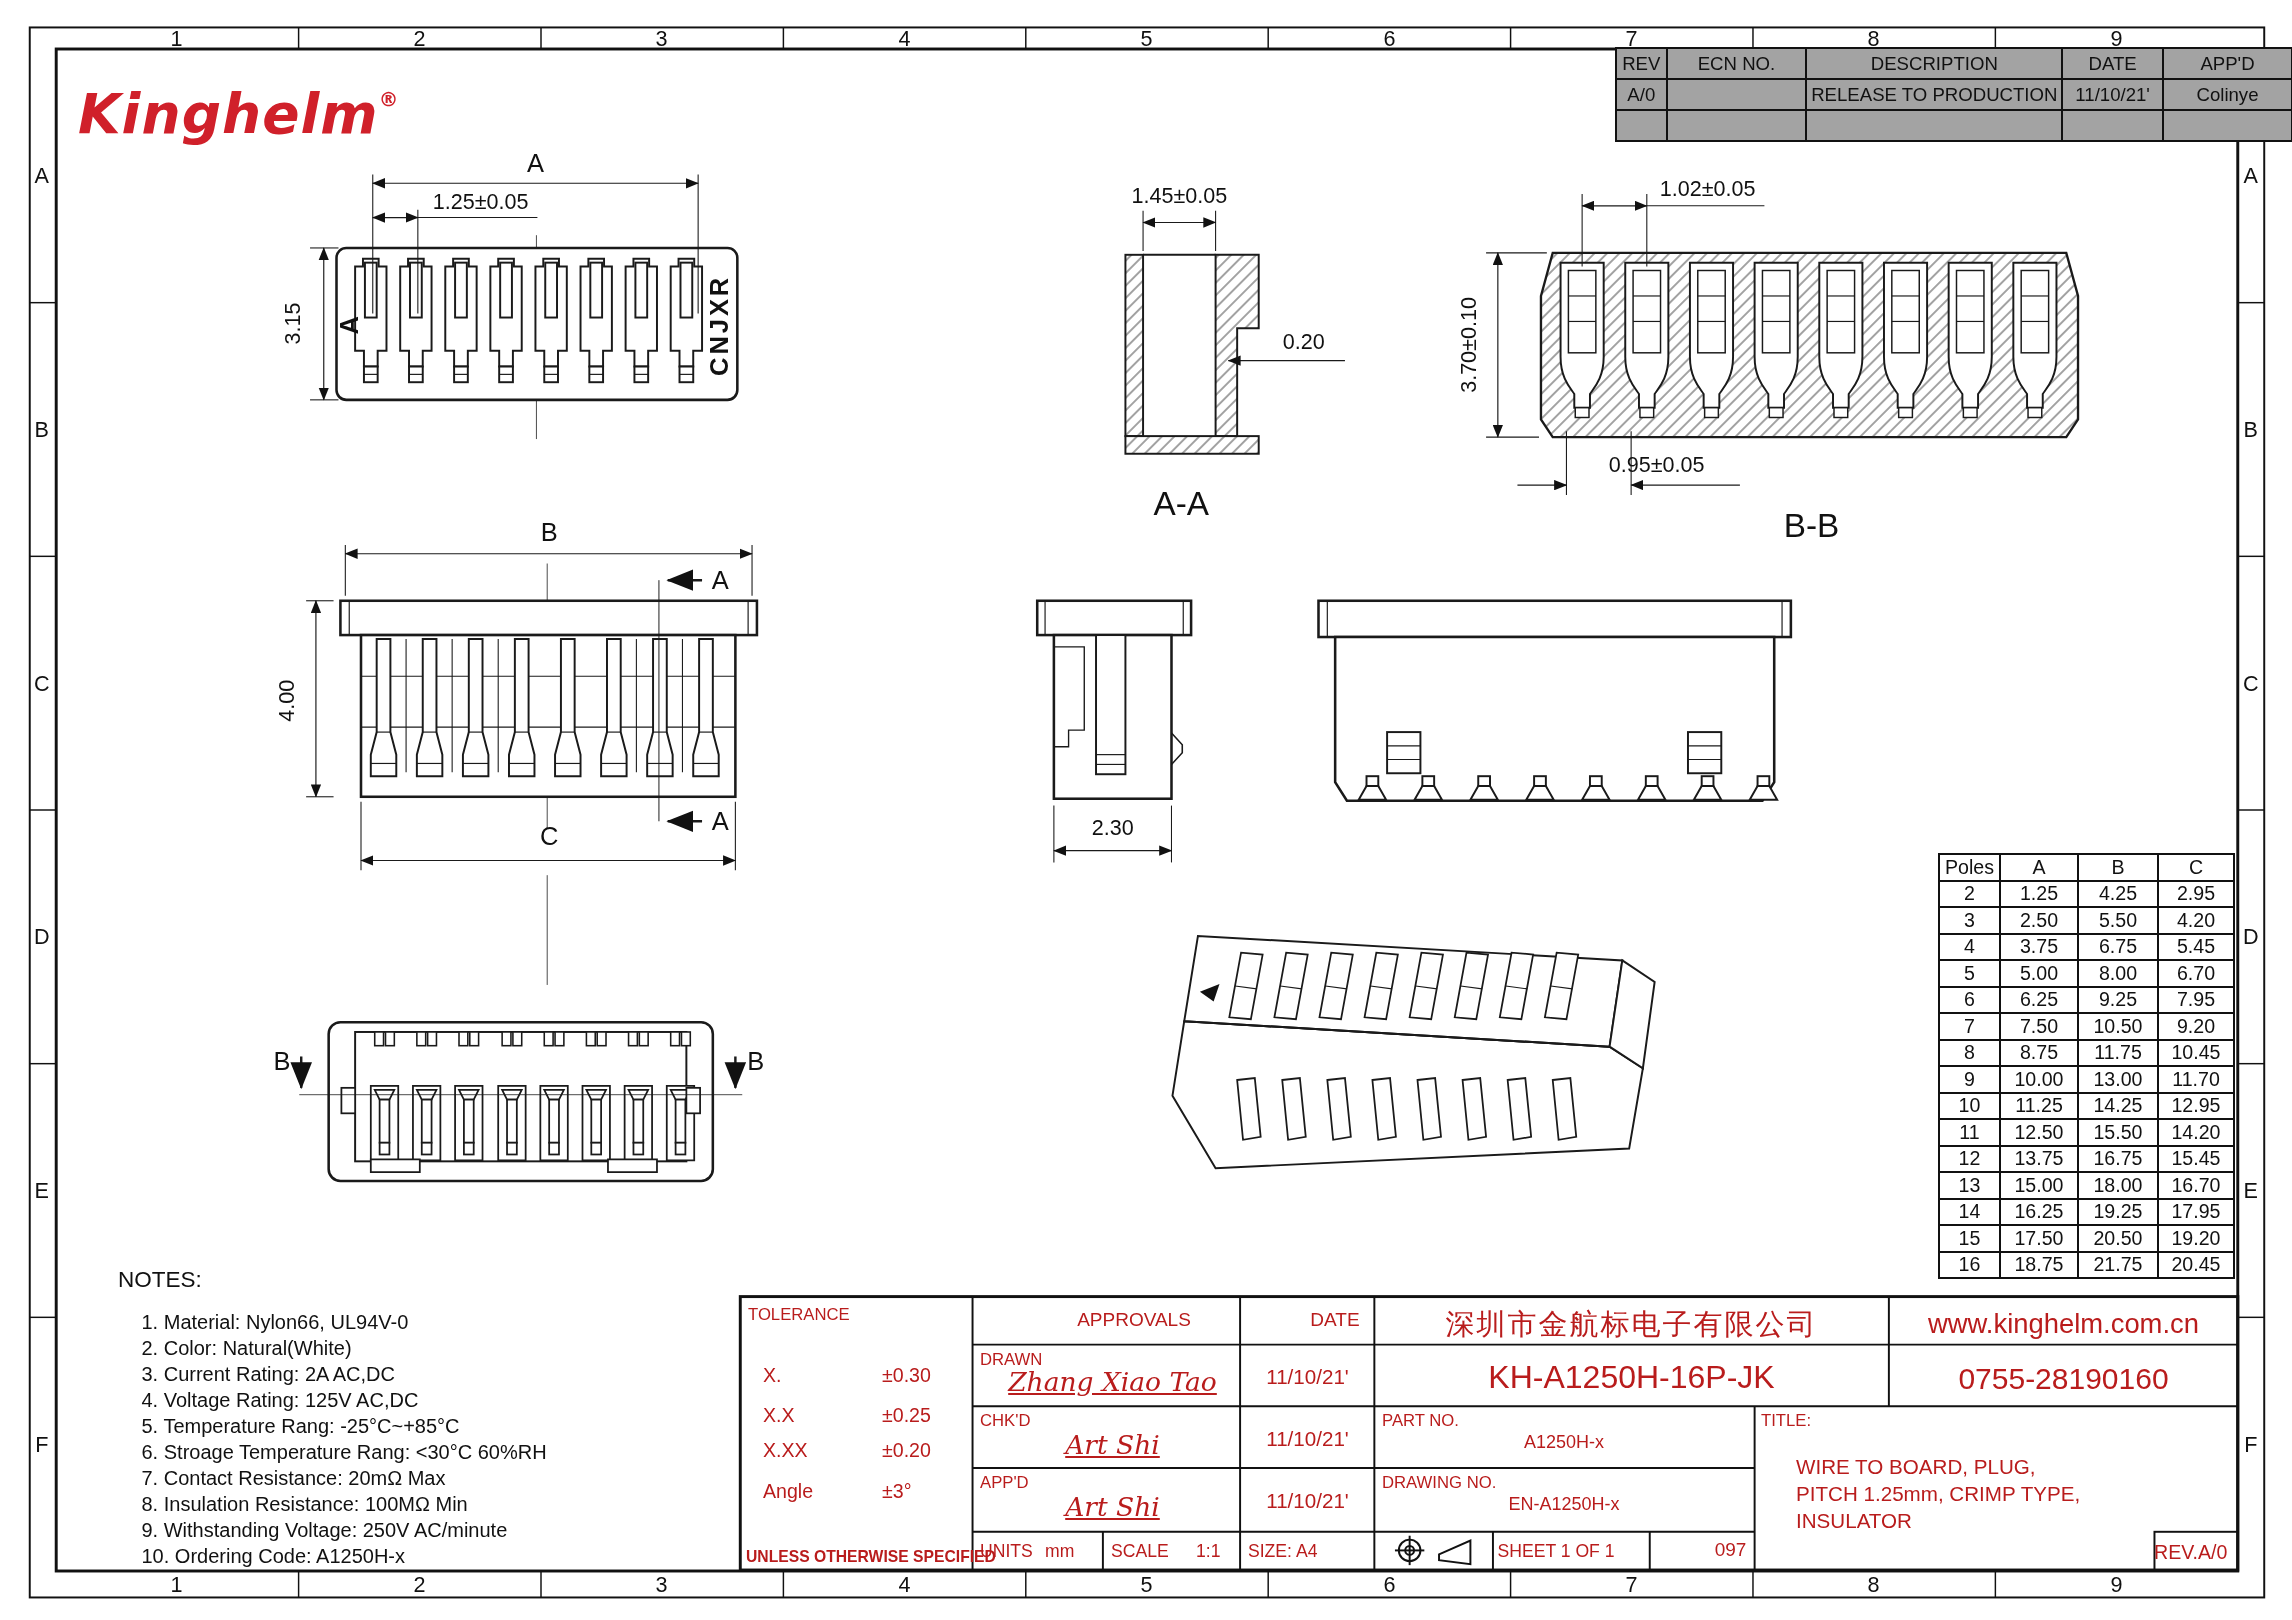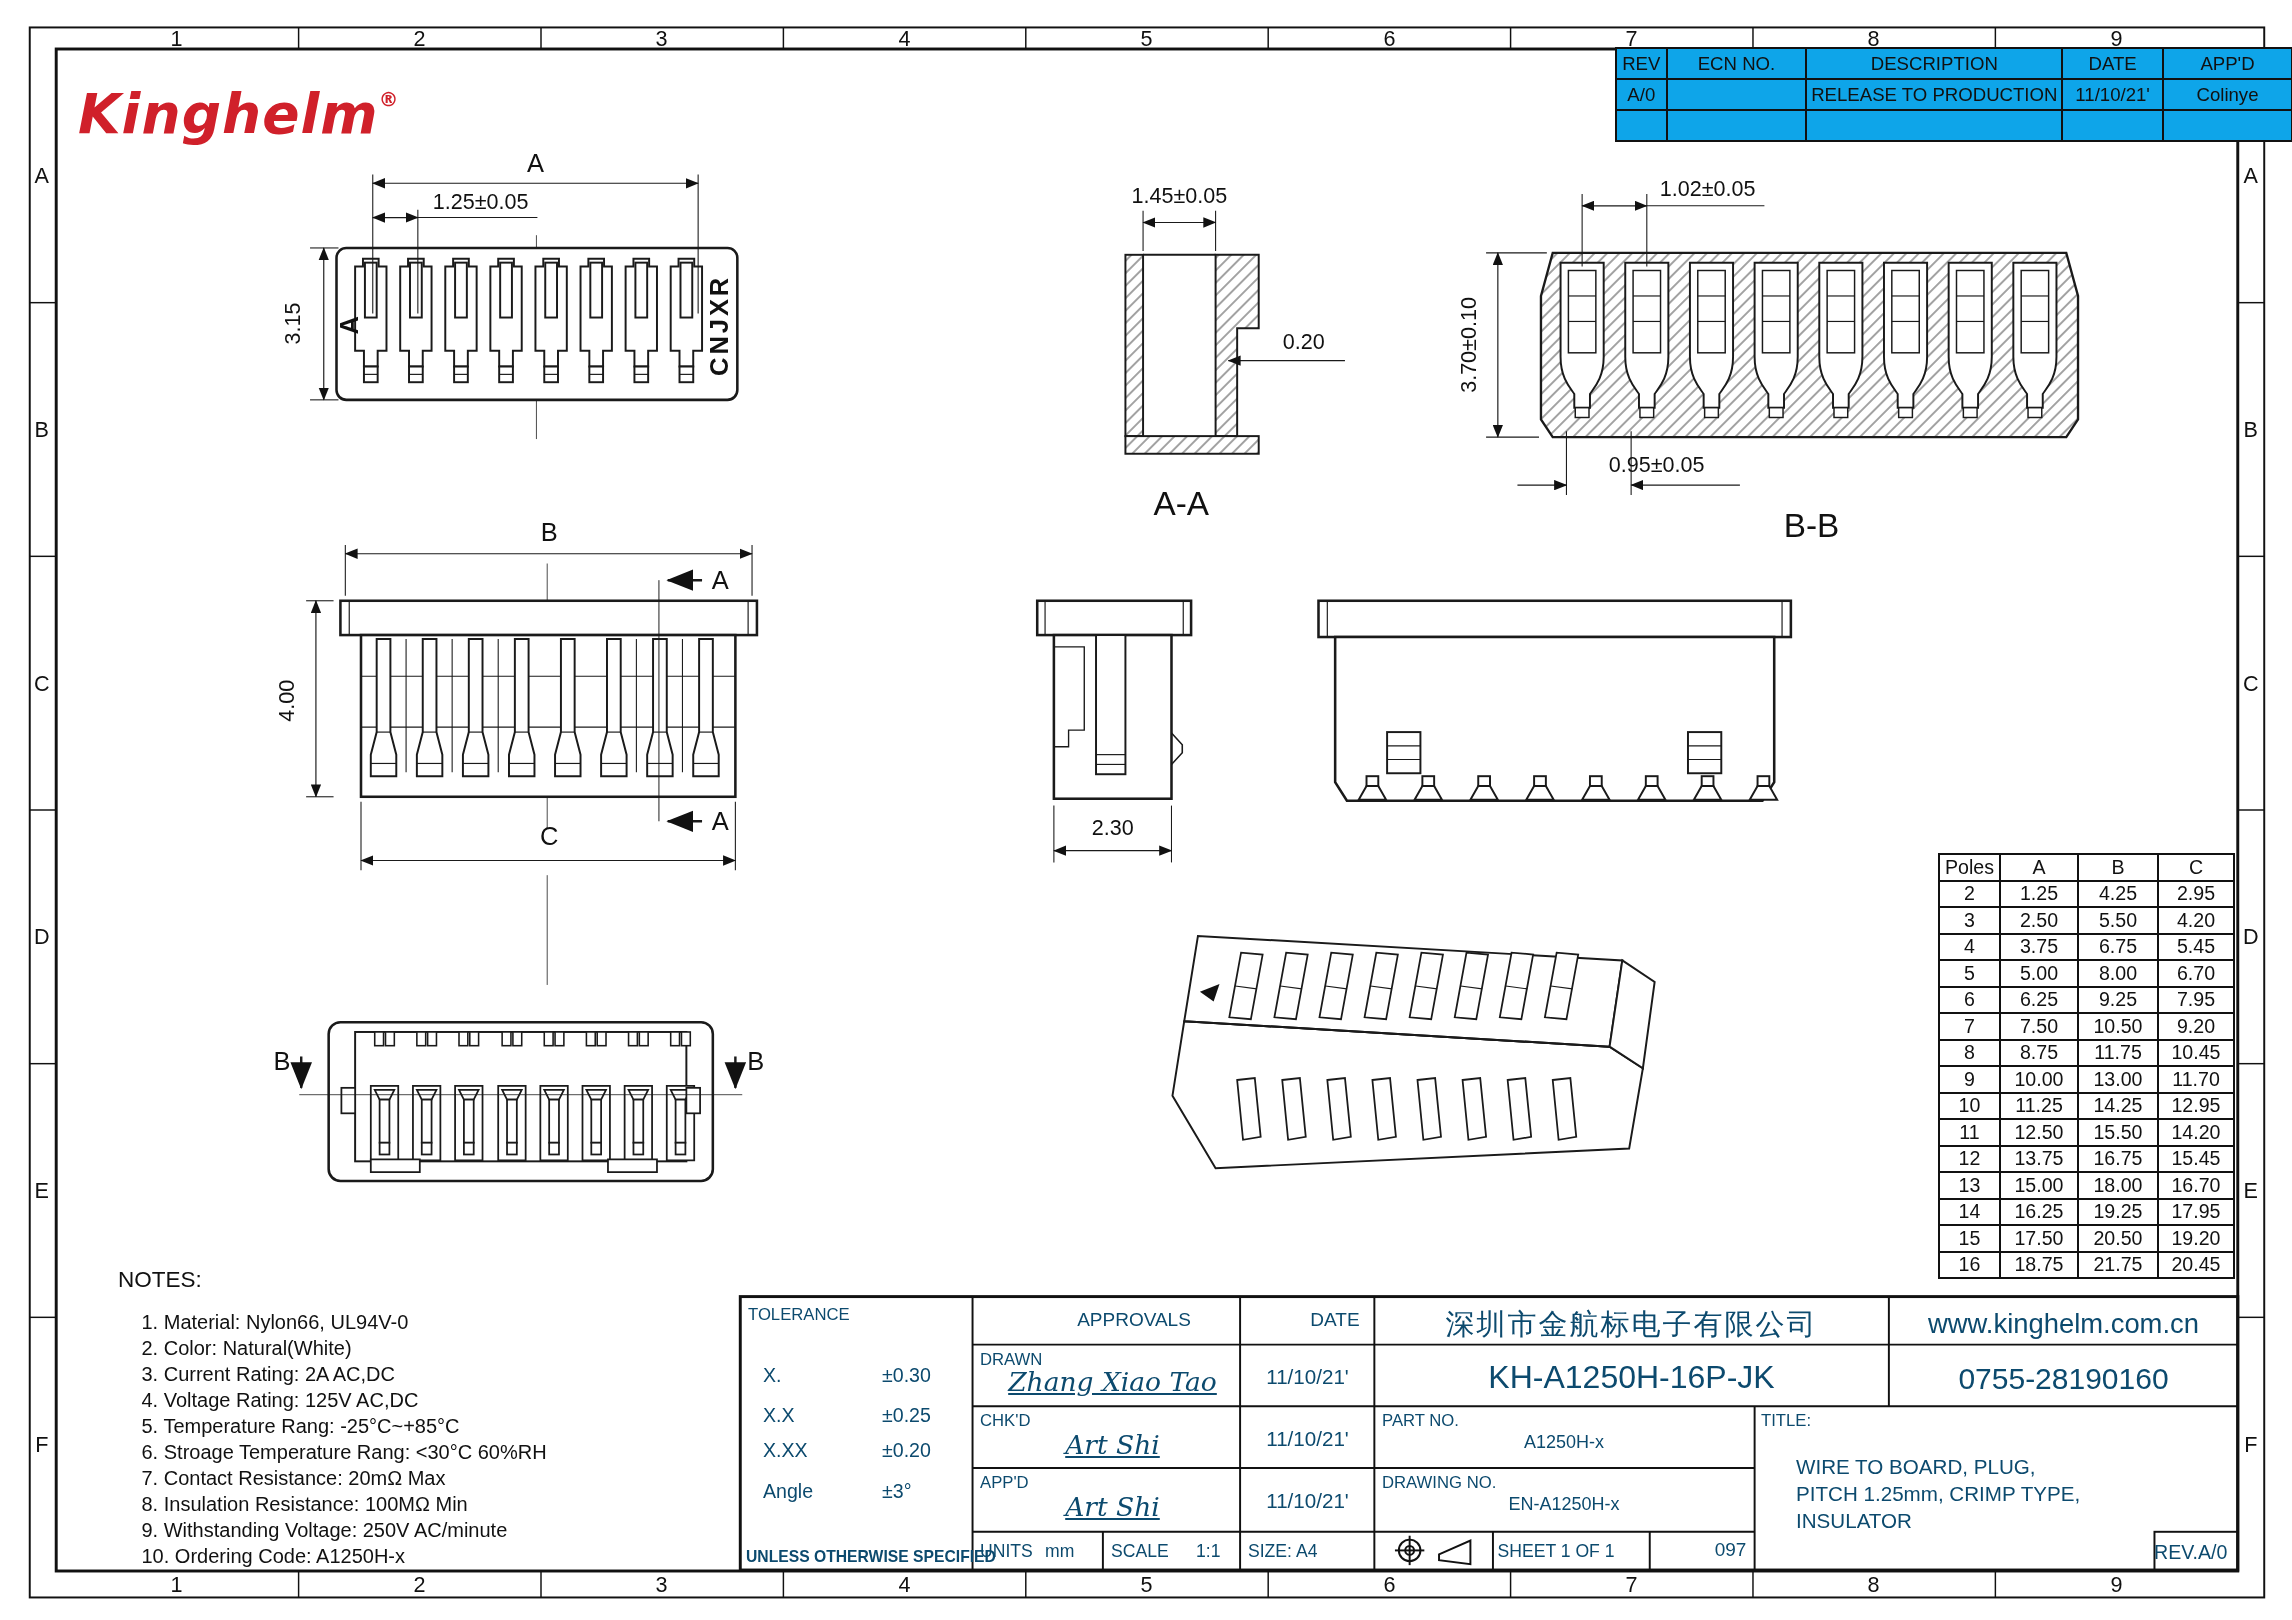--- a/index.html
+++ b/index.html
@@ -1,32 +1,32 @@
 <!DOCTYPE html>
 <html><head>
 <meta charset="utf-8">
 <style>
   html,body{margin:0;padding:0;background:#e8e8e8;}
   #sheet{position:relative;width:2293px;height:1620px;background:#ffffff;
          font-family:"Liberation Sans",sans-serif;color:#111;overflow:hidden;}
   .abs{position:absolute;}
-  .lbl{position:absolute;white-space:nowrap;color:#0c4a6e;}
+  .lbl{position:absolute;white-space:nowrap;color:#b91c1c;}
   .ctr{text-align:center;}
   .bold{font-weight:bold;}
   
   #logo{position:absolute;left:78px;top:82px;color:#d0202a;
         font-family:"DejaVu Sans",sans-serif;font-weight:bold;font-style:italic;
         font-size:55px;letter-spacing:1px;}
   #logo .sup{font-size:19.6px;vertical-align:27.4px;font-style:normal;}
   
   #edbox{position:absolute;left:943px;top:49px;width:420px;height:57px;background:#fff;
          border:2.5px solid #111;display:flex;align-items:center;justify-content:center;
          font-size:35px;letter-spacing:3.9px;}
   
-  #rev-table{position:absolute;left:1615px;top:47px;border-collapse:collapse;background:#0ea5e9;
+  #rev-table{position:absolute;left:1615px;top:47px;border-collapse:collapse;background:#a3a3a3;
              font-size:18.6px;table-layout:fixed;}
   #rev-table th,#rev-table td{border:2px solid #111;height:29px;padding:0 3.9px;
              text-align:center;font-weight:normal;white-space:nowrap;overflow:hidden;}
   
   #poles-table{position:absolute;left:1938px;top:853px;border-collapse:collapse;background:#fff;
              font-size:19.6px;table-layout:fixed;}
   #poles-table th,#poles-table td{border:2px solid #111;height:24.5px;padding:0;
              text-align:center;font-weight:normal;white-space:nowrap;}
   
   #notes{position:absolute;left:118px;top:1267px;width:549px;}

